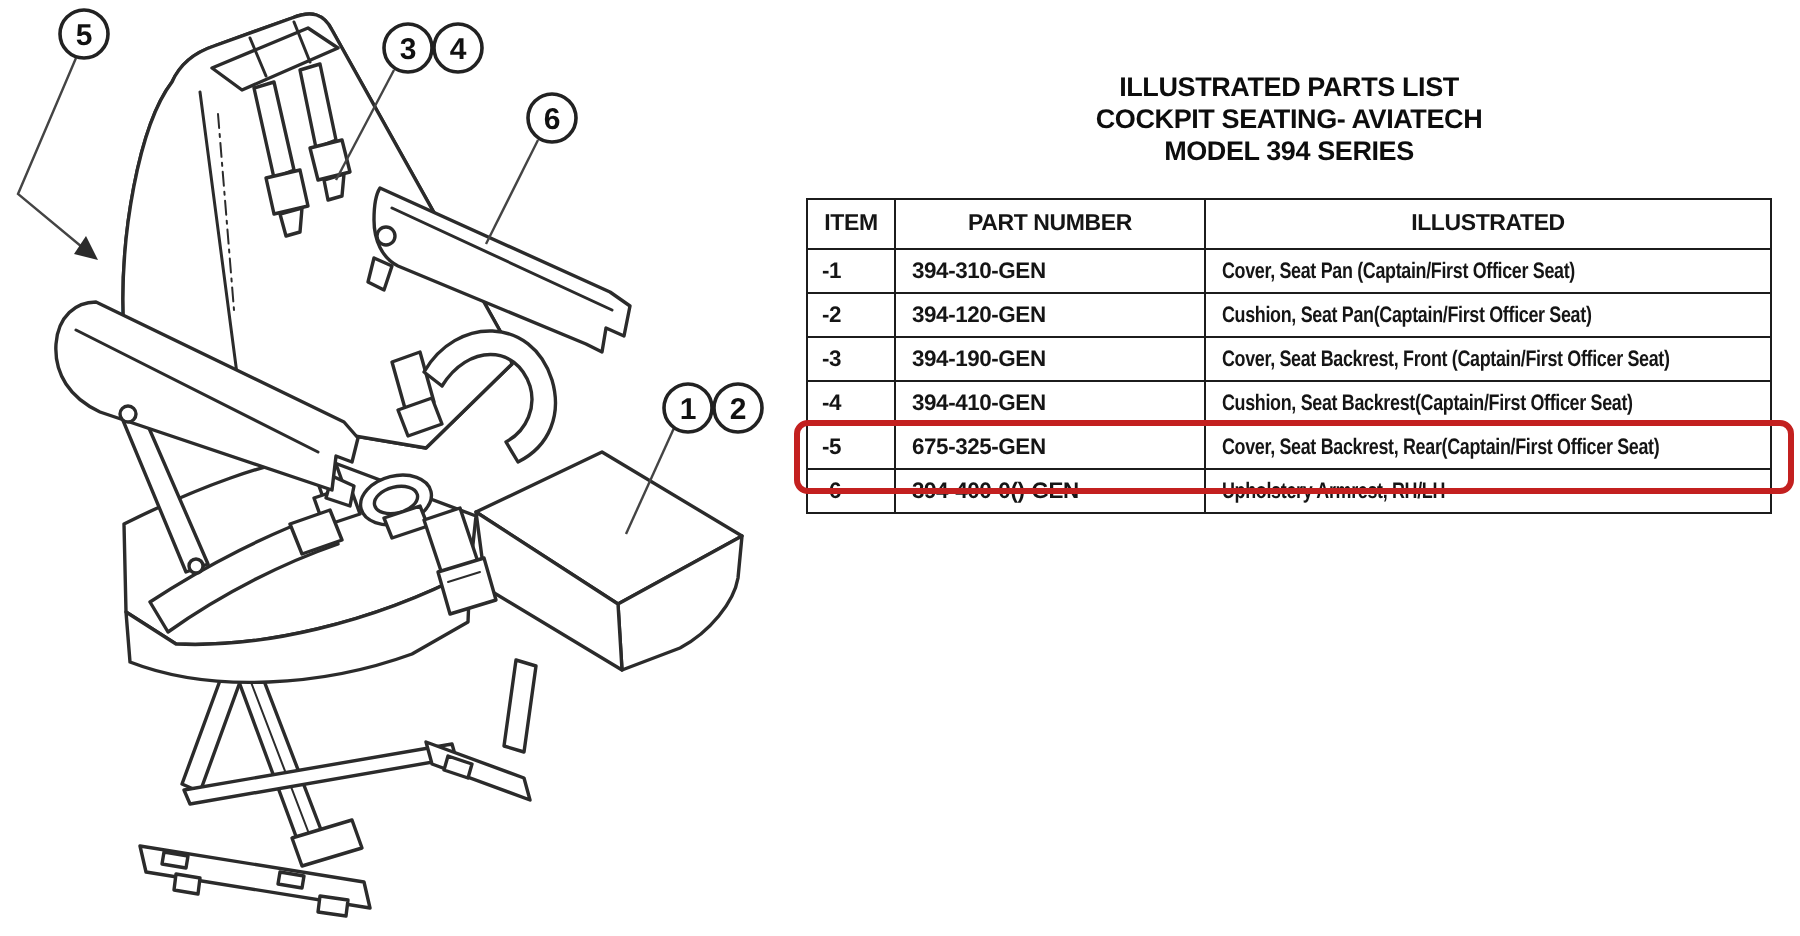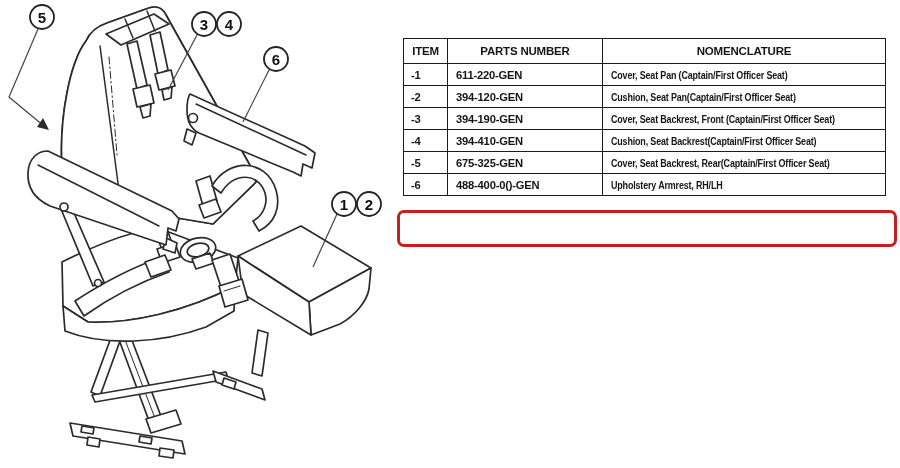--- a/index.html
+++ b/index.html
@@ -15,21 +15,21 @@
   .callout-circle{fill:#ffffff;stroke:#222;stroke-width:1.8;}
   .callout-num{font-size:15px;font-weight:bold;fill:#111;stroke:none;text-anchor:middle;}
   .leader{fill:none;stroke:#444;stroke-width:1.2;}
   
   .ipl{position:absolute;left:403px;top:36px;width:483px;}
   .ipl-title div{
     text-align:center;font-weight:bold;font-size:13.5px;line-height:16px;
     letter-spacing:-0.2px;color:#0d0d0d;
   }
   table.parts{
-    border-collapse:collapse;table-layout:fixed;width:483px;margin-top:2px;
+    border-collapse:collapse;table-layout:fixed;width:483px;margin-top:15px;
   }
   table.parts th,table.parts td{
     border:1.6px solid #1c1c1c;white-space:nowrap;overflow:hidden;
     letter-spacing:-0.2px;
   }
   table.parts th{
     font-size:11.5px;font-weight:bold;text-align:center;height:24px;padding:0 2px;
   }
   table.parts td{
     font-size:11.2px;font-weight:bold;height:21px;padding:0 0 0 8px;text-align:left;
@@ -158,39 +158,42 @@
       <text class="callout-num" x="344" y="209.5">1</text>
     </g>
     <g>
       <circle class="callout-circle" cx="369" cy="204" r="12"></circle>
       <text class="callout-num" x="369" y="209.5">2</text>
     </g>
   </svg>
 
   <div class="ipl">
     <div class="ipl-title">
+      <div>ILLUSTRATED PARTS LIST</div>
+      <div>COCKPIT SEATING- AVIATECH</div>
+      <div>MODEL 394 SERIES</div>
     </div>
 
     <table class="parts">
       <colgroup>
           <col style="width:44px">
           <col style="width:155px">
           <col>
         </colgroup>
       <thead>
         <tr>
           <th>ITEM</th>
-          <th>PARTS NUMBER</th>
-          <th>NOMENCLATURE</th>
+          <th>PART NUMBER</th>
+          <th>ILLUSTRATED</th>
         </tr>
       </thead>
       <tbody>
         <tr>
           <td>-1</td>
-          <td>611-220-GEN</td>
+          <td>394-310-GEN</td>
           <td><span class="squeeze">Cover, Seat Pan (Captain/First Officer Seat)</span></td>
         </tr>
         <tr>
           <td>-2</td>
           <td>394-120-GEN</td>
           <td><span class="squeeze">Cushion, Seat Pan(Captain/First Officer Seat)</span></td>
         </tr>
         <tr>
           <td>-3</td>
           <td>394-190-GEN</td>
@@ -201,21 +204,21 @@
           <td>394-410-GEN</td>
           <td><span class="squeeze">Cushion, Seat Backrest(Captain/First Officer Seat)</span></td>
         </tr>
         <tr>
           <td>-5</td>
           <td>675-325-GEN</td>
           <td><span class="squeeze">Cover, Seat Backrest, Rear(Captain/First Officer Seat)</span></td>
         </tr>
         <tr>
           <td>-6</td>
-          <td>488-400-0()-GEN</td>
+          <td>394-400-0()-GEN</td>
           <td><span class="squeeze">Upholstery Armrest, RH/LH</span></td>
         </tr>
       </tbody>
     </table>
   </div>
 
   <div class="hl-box"></div>
 
 </div>
 

